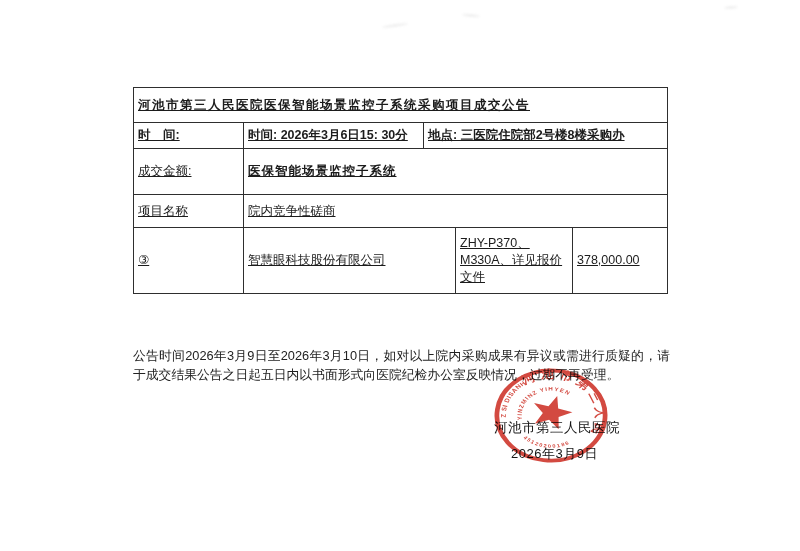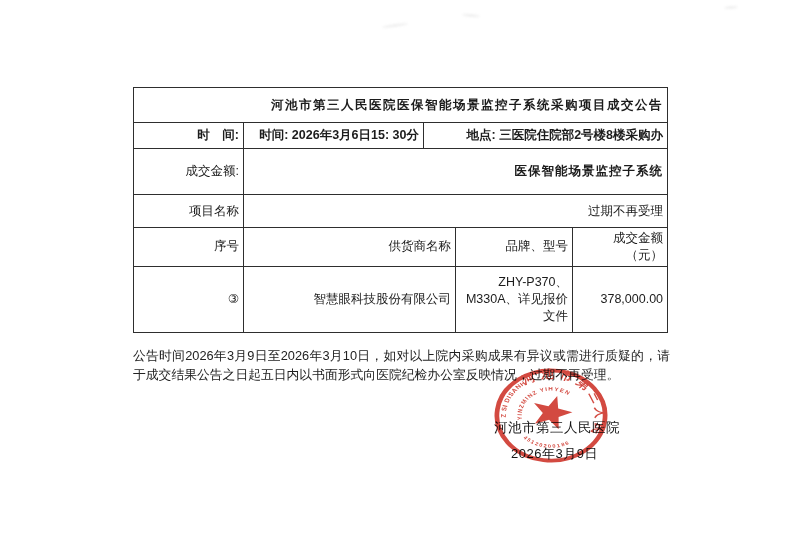--- a/index.html
+++ b/index.html
@@ -13,23 +13,23 @@
   .smudge.s1{left:382px;top:24px;width:26px;height:3px;transform:rotate(-8deg);}
   .smudge.s2{left:462px;top:14px;width:18px;height:3px;transform:rotate(5deg);}
   .smudge.s3{left:724px;top:6px;width:14px;height:3px;transform:rotate(-4deg);}
 
   table.doc-table{
     position:absolute;left:133px;top:87px;width:534px;
     border-collapse:collapse;table-layout:fixed;
   }
   table.doc-table td{
     border:1.6px solid #2e2e2e;
-    text-align:right;vertical-align:middle;
+    text-align:left;vertical-align:middle;
     font-size:12.5px;line-height:1.35;
-    padding:2px 4px;overflow:hidden;
+    padding:2px 4px;overflow:hidden;text-decoration:underline;
   }
   td.title-cell{height:30px;font-weight:bold;font-size:15px;letter-spacing:1.5px;}
   tr.time-row td{height:21px;font-weight:bold;font-size:12.5px;}
   td.label-cell{font-size:12.5px;}
   td.time-label{letter-spacing:0;margin-top:24px;}
   tr.project-row td{height:41px;}
   td.project-value{font-weight:bold;font-size:17px;letter-spacing:1px;}
   tr.method-row td{height:28px;}
   tr.header-row td{height:26px;}
   tr.data-row td{height:61px;}
@@ -79,27 +79,21 @@
         <td class="label-cell time-label">时　间:</td>
         <td>时间: 2026年3月6日15: 30分</td>
         <td colspan="3">地点: 三医院住院部2号楼8楼采购办</td>
       </tr>
       <tr class="project-row">
         <td class="label-cell">成交金额:</td>
         <td colspan="4" class="project-value">医保智能场景监控子系统</td>
       </tr>
       <tr class="method-row">
         <td class="label-cell">项目名称</td>
-        <td colspan="4">过期不再受理</td>
-      </tr>
-      <tr class="header-row">
-        <td>序号</td>
-        <td colspan="2">供货商名称</td>
-        <td>品牌、型号</td>
-        <td>成交金额（元）</td>
+        <td colspan="4">院内竞争性磋商</td>
       </tr>
       <tr class="data-row">
         <td>③</td>
         <td colspan="2">智慧眼科技股份有限公司</td>
         <td class="brand-cell">ZHY-P370、M330A、详见报价文件</td>
         <td class="amount-cell">378,000.00</td>
       </tr>
     </tbody>
   </table>
 

